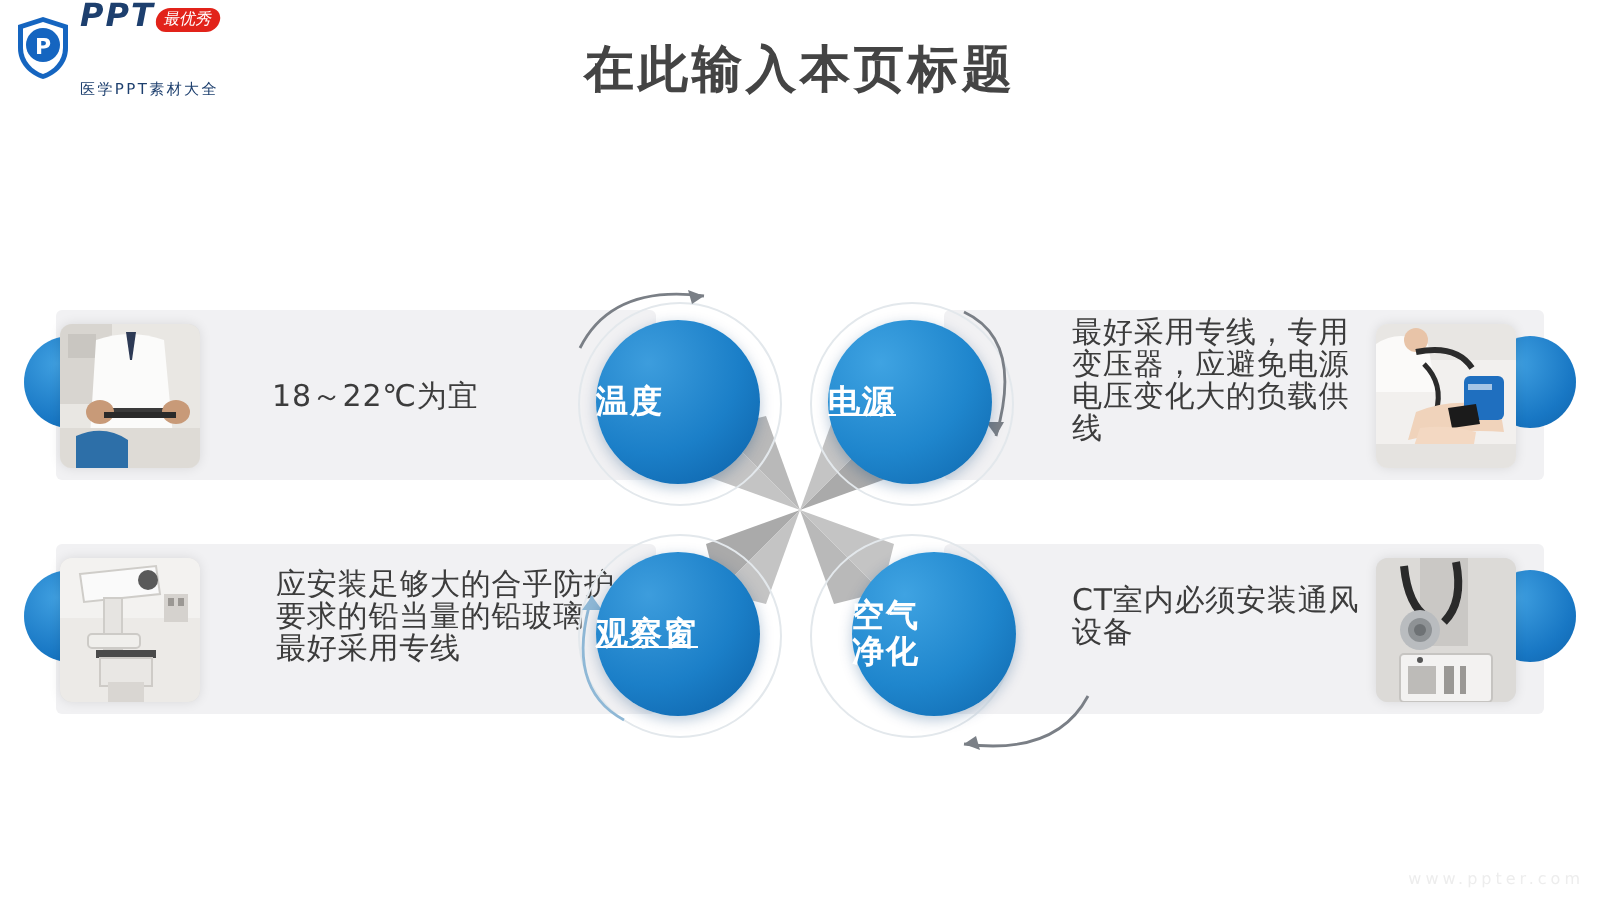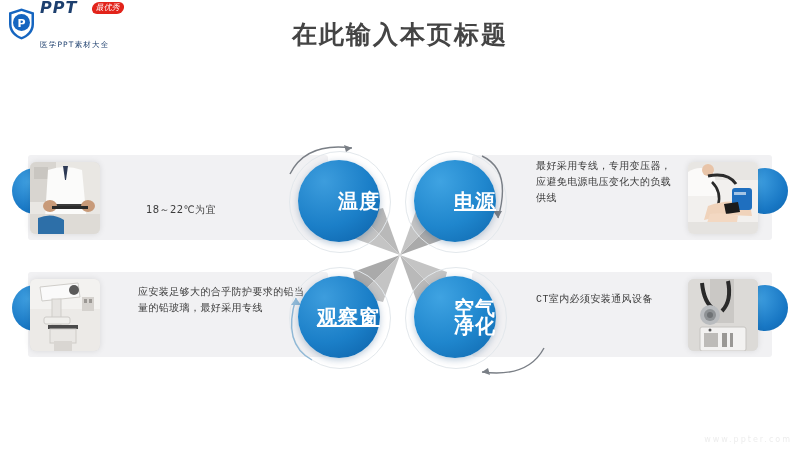--- a/index.html
+++ b/index.html
@@ -34,22 +34,22 @@
   }
   #logo .shield svg { display: block; }
   #logo .wordmark {
     display: flex;
     flex-direction: column;
     justify-content: center;
     gap: 1px;
   }
   #logo .row1 {
     display: flex;
-    align-items: center;
-    gap: 15px;
+    align-items: flex-end;
+    gap: 1px;
   }
   #logo .ppt {
     font-size: 16px;
     font-weight: bold;
     font-style: italic;
     letter-spacing: 1px;
     color: #1d3f6e;
     line-height: 1;
   }
   #logo .badge {
@@ -120,50 +120,50 @@
   }
   .photo.tl { left: 30px;  top: 162px; }
   .photo.bl { left: 30px;  top: 279px; }
   .photo.tr { left: 688px; top: 162px; }
   .photo.br { left: 688px; top: 279px; }
   .photo svg { display: block; width: 100%; height: 100%; }
 
   
   .bar-text {
     position: absolute;
-    font-size: 10px;
+    font-size: 15px;
     line-height: 16px;
     color: #3c3c3c;
     letter-spacing: 0.4px;
   }
-  .bar-text.tl { left: 146px; top: 190px; width: 175px; margin-top: 12px; }
+  .bar-text.tl { left: 136px; top: 190px; width: 175px; }
   .bar-text.bl { left: 138px; top: 284px; width: 175px; }
   .bar-text.tr { left: 536px; top: 158px; width: 140px; }
-  .bar-text.br { left: 536px; top: 292px; width: 150px; font-family: Liberation Mono, monospace; }
+  .bar-text.br { left: 536px; top: 292px; width: 150px; }
 
   
   #pinwheel {
     position: absolute;
     left: 345px;
     top: 200px;
     width: 110px;
     height: 110px;
   }
 
   
   .node {
     position: absolute;
     width: 82px;
     height: 82px;
     border-radius: 50%;
     display: flex;
     align-items: center;
-    justify-content: flex-end;
+    justify-content: flex-start;
     color: #ffffff;
-    font-size: 20px;
+    font-size: 16px;
     font-weight: bold;
     letter-spacing: 1px;
     text-align: center;
     line-height: 18px;
     box-shadow: 0 2px 7px rgba(0,60,120,0.28);
   }
   .node.n1 {
     left: 298px; top: 160px;
     background: radial-gradient(circle at 32% 26%, #3d9ddd 0%, #1b7fc8 55%, #0b5fa6 100%);
   }
@@ -171,21 +171,21 @@
     left: 414px; top: 160px;
     background: radial-gradient(circle at 32% 26%, #3fa3e2 0%, #1f86cd 55%, #0e66ac 100%);
     text-decoration: underline;
   }
   .node.n3 {
     left: 298px; top: 276px;
     background: radial-gradient(circle at 32% 26%, #3d9ddd 0%, #1b7fc8 55%, #0b5fa6 100%);
     text-decoration: underline;
   }
   .node.n4 {
-    left: 414px; top: 276px;
+    left: 426px; top: 276px;
     background: radial-gradient(circle at 32% 26%, #3fa3e2 0%, #1f86cd 55%, #0e66ac 100%);
   }
   .node .lbl { display: block; }
 
   
   .halo {
     position: absolute;
     width: 100px;
     height: 100px;
     border-radius: 50%;

